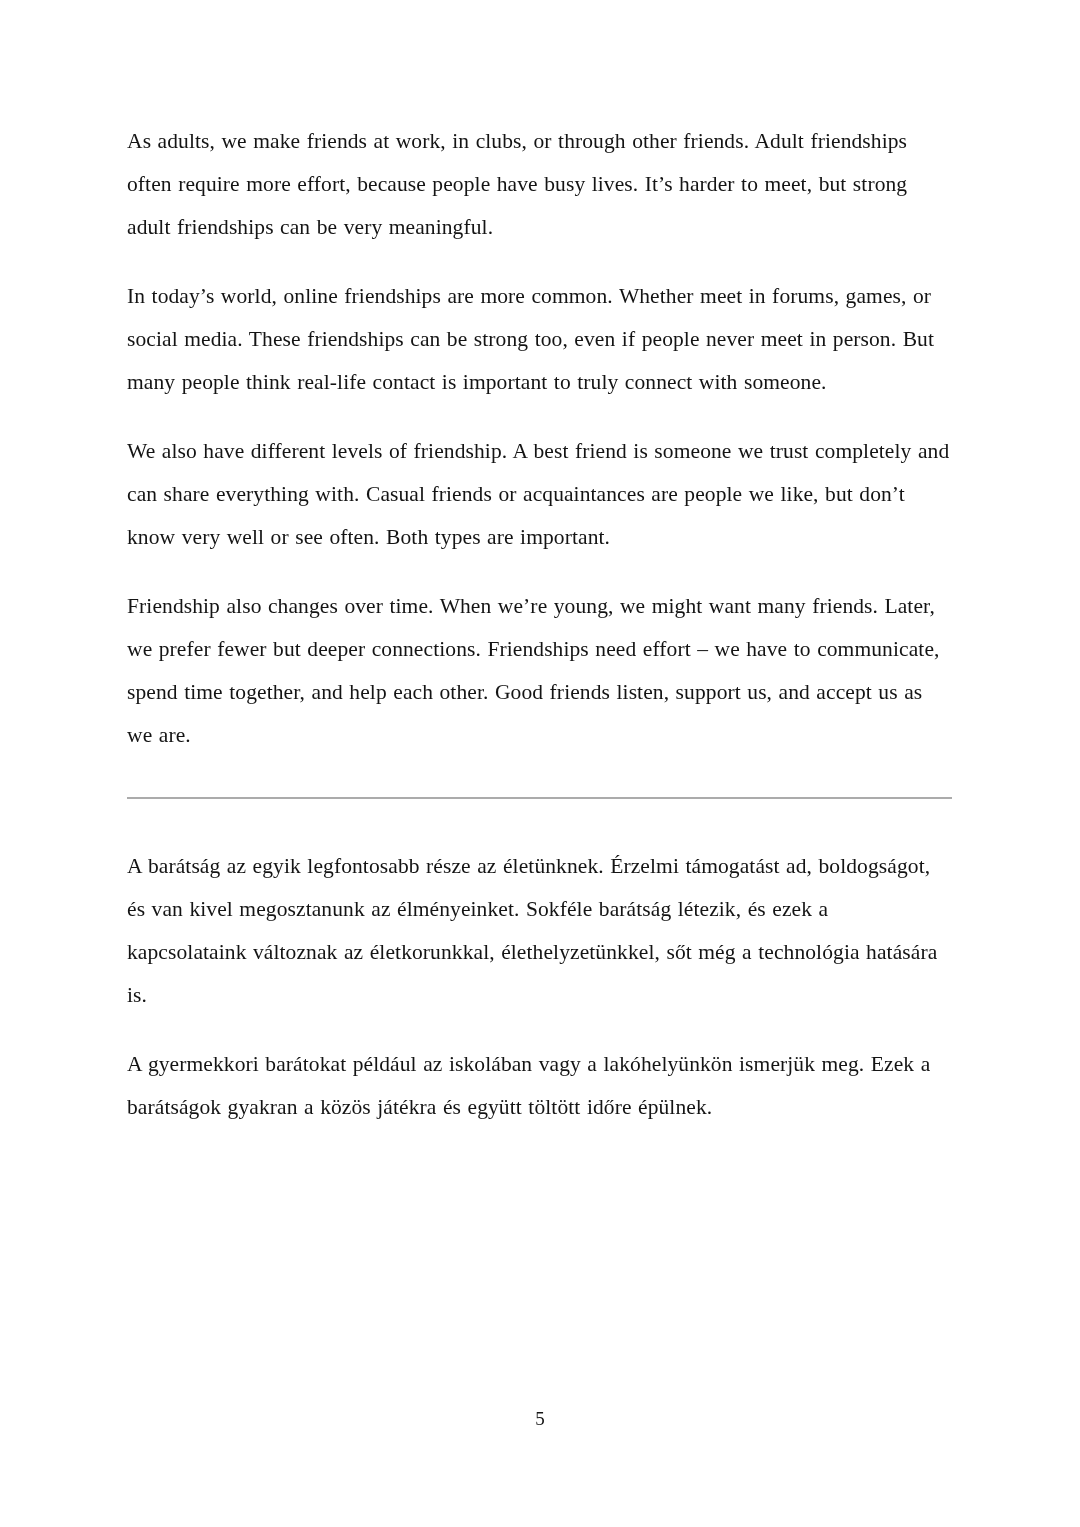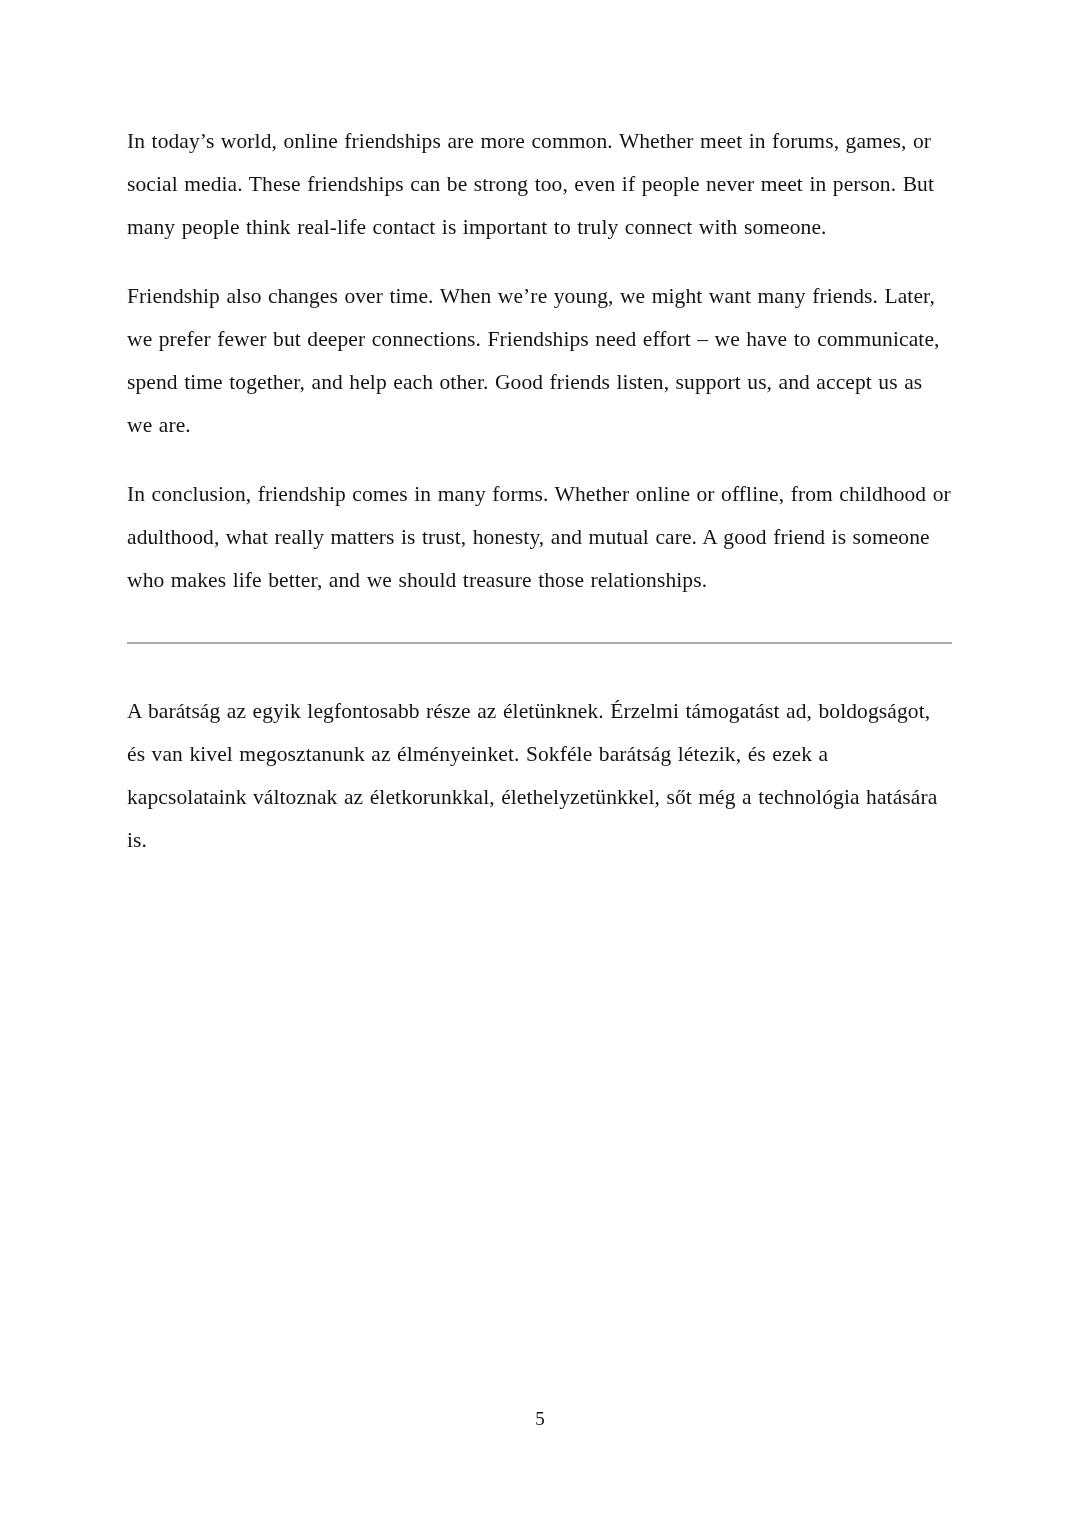--- a/index.html
+++ b/index.html
@@ -46,26 +46,28 @@
     font-size: 19px;
     color: #141414;
   }
 </style>
 </head>
 <body>
 
 <div class="page">
 
   <section>
+    <p>As adults, we make friends at work, in clubs, or through other friends. Adult friendships often require more effort, because people have busy lives. It’s harder to meet, but strong adult friendships can be very meaningful.</p>
     <p>In today’s world, online friendships are more common. Whether meet in forums, games, or social media. These friendships can be strong too, even if people never meet in person. But many people think real-life contact is important to truly connect with someone.</p>
+    <p>We also have different levels of friendship. A best friend is someone we trust completely and can share everything with. Casual friends or acquaintances are people we like, but don’t know very well or see often. Both types are important.</p>
     <p>Friendship also changes over time. When we’re young, we might want many friends. Later, we prefer fewer but deeper connections. Friendships need effort – we have to communicate, spend time together, and help each other. Good friends listen, support us, and accept us as we are.</p>
-    <p>In conclusion, friendship comes in many forms. Whether online or offline, from childhood or adulthood, what really matters is trust, honesty, and mutual care. A good friend is someone who makes life better, and we should treasure those relationships.</p>
   </section>
 
   <hr class="divider">
 
   <section>
     <p>A barátság az egyik legfontosabb része az életünknek. Érzelmi támogatást ad, boldogságot, és van kivel megosztanunk az élményeinket. Sokféle barátság létezik, és ezek a kapcsolataink változnak az életkorunkkal, élethelyzetünkkel, sőt még a technológia hatására is.</p>
+    <p>A gyermekkori barátokat például az iskolában vagy a lakóhelyünkön ismerjük meg. Ezek a barátságok gyakran a közös játékra és együtt töltött időre épülnek.</p>
   </section>
 
   <div class="page-number">5</div>
 
 </div>
 
 </body></html>

